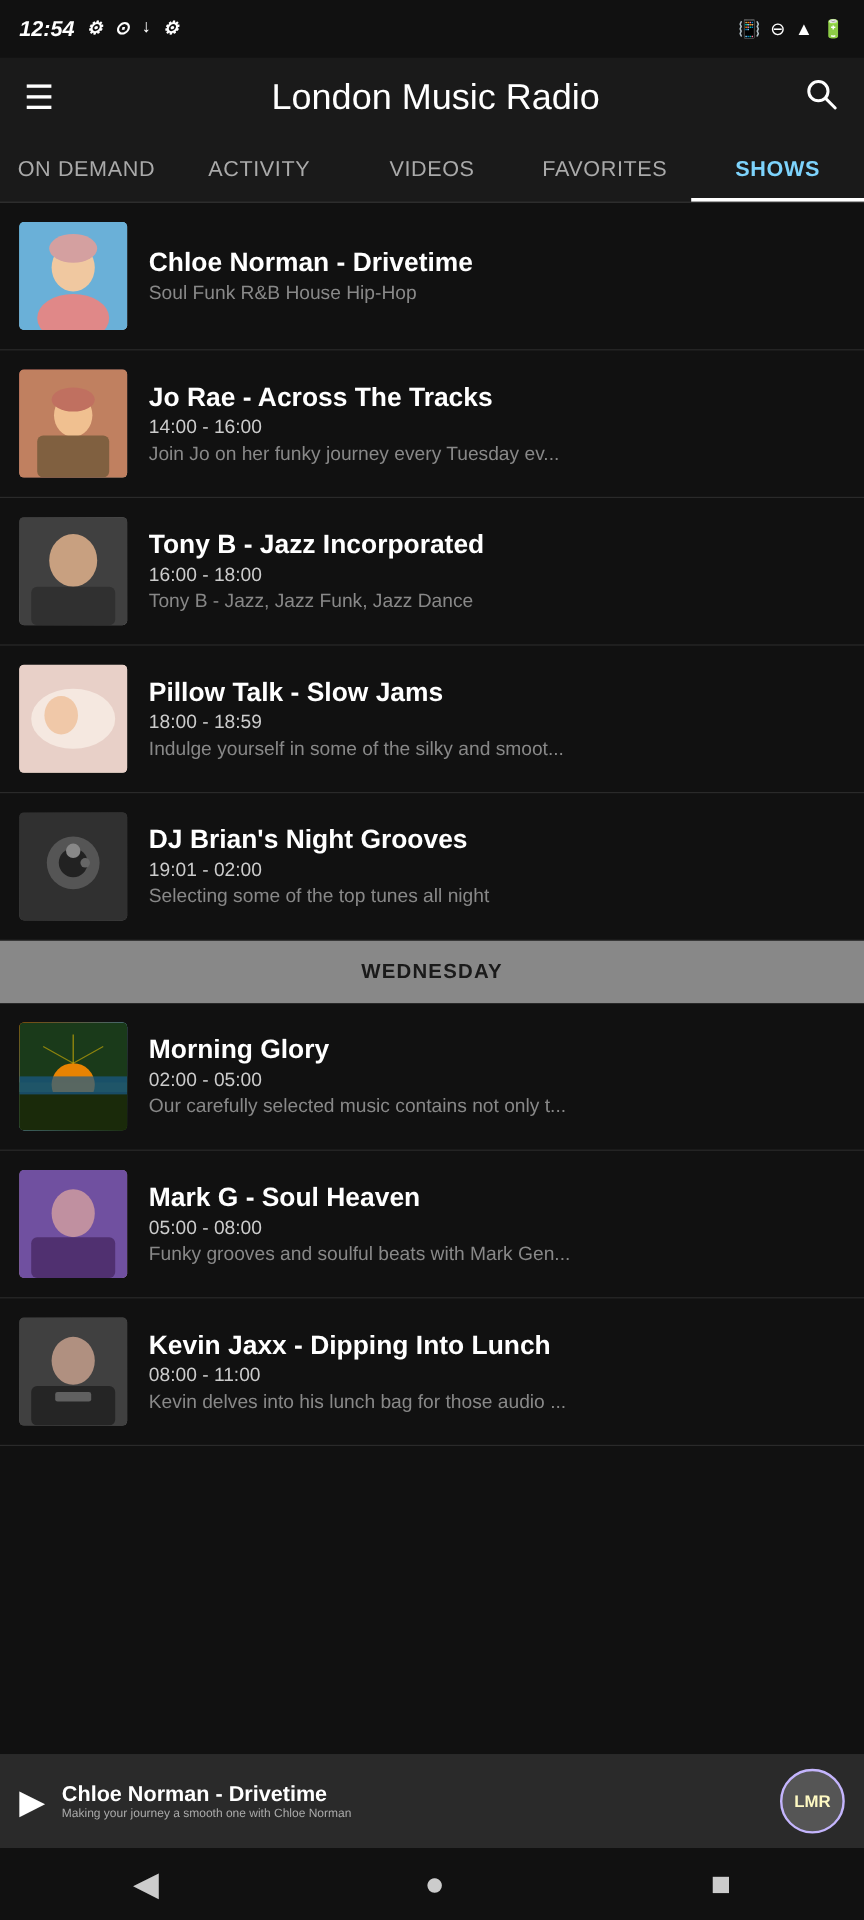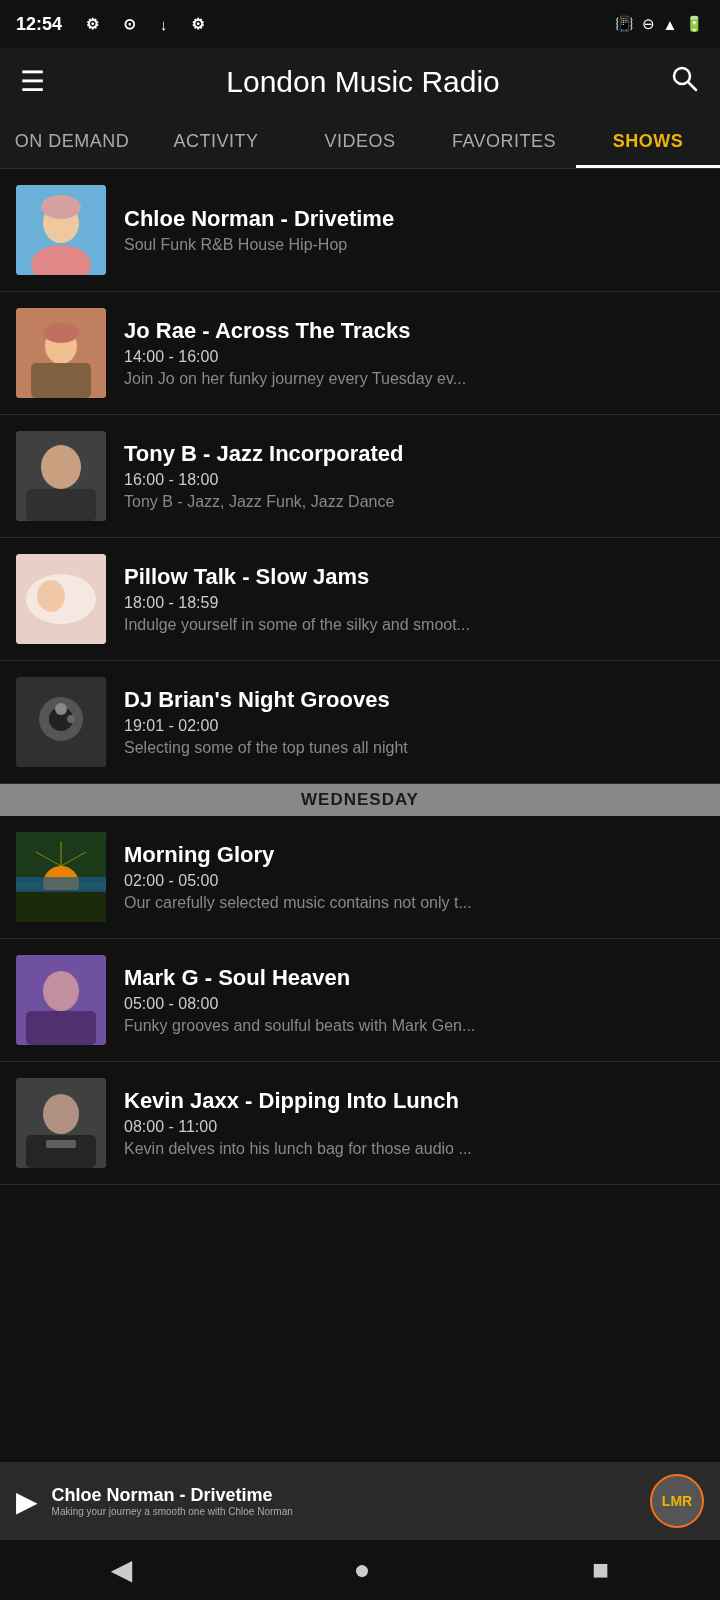--- a/index.html
+++ b/index.html
@@ -17,21 +17,21 @@
 
     
     .status-bar {
       background: #111;
       display: flex;
       justify-content: space-between;
       align-items: center;
       padding: 8px 16px;
       height: 48px;
     }
-    .status-left { display: flex; align-items: center; gap: 24px; font-size: 18px; font-weight: bold; }
+    .status-left { display: flex; align-items: flex-start; gap: 10px; font-size: 18px; font-weight: bold; font-style: italic; }
     .status-right { display: flex; align-items: center; gap: 8px; font-size: 14px; }
 
     
     .header {
       background: #1a1a1a;
       display: flex;
       align-items: center;
       justify-content: space-between;
       padding: 14px 20px;
     }
@@ -54,21 +54,21 @@
       flex: 1;
       text-align: center;
       padding: 16px 4px;
       font-size: 18px;
       color: #aaa;
       letter-spacing: 0.5px;
       cursor: pointer;
       position: relative;
     }
     .tab.active {
-      color: #eab308;
+      color: #7dd3fc;
       font-weight: bold;
     }
     .tab.active::after {
       content: '';
       position: absolute;
       bottom: 0;
       left: 0;
       right: 0;
       height: 3px;
       background: #fff;
@@ -116,21 +116,21 @@
       white-space: nowrap;
       text-overflow: ellipsis;
       max-width: 480px;
     }
 
     
     .day-separator {
       background: #888;
       color: #1a1a1a;
       text-align: center;
-      padding: 6px;
+      padding: 16px;
       font-size: 17px;
       font-weight: bold;
       letter-spacing: 1px;
     }
 
     
     .now-playing {
       position: fixed;
       bottom: 60px;
       left: 0;
@@ -153,23 +153,23 @@
     .lmr-logo {
       width: 54px;
       height: 54px;
       border-radius: 50%;
       background: #555;
       display: flex;
       align-items: center;
       justify-content: center;
       font-size: 14px;
       font-weight: bold;
-      color: #eab308;
+      color: #fef9c3;
       flex-shrink: 0;
-      border: 2px solid #f97316;
+      border: 2px solid #c4b5fd;
     }
 
     
     .bottom-nav {
       position: fixed;
       bottom: 0;
       left: 0;
       width: 720px;
       background: #111;
       display: flex;

